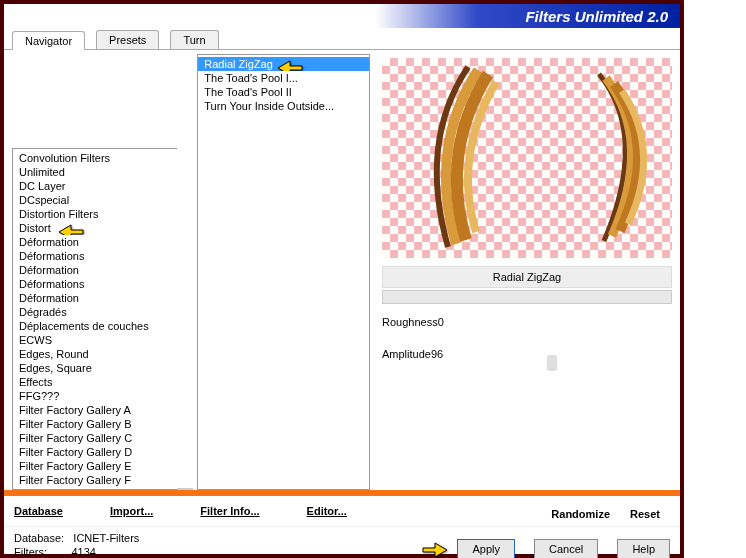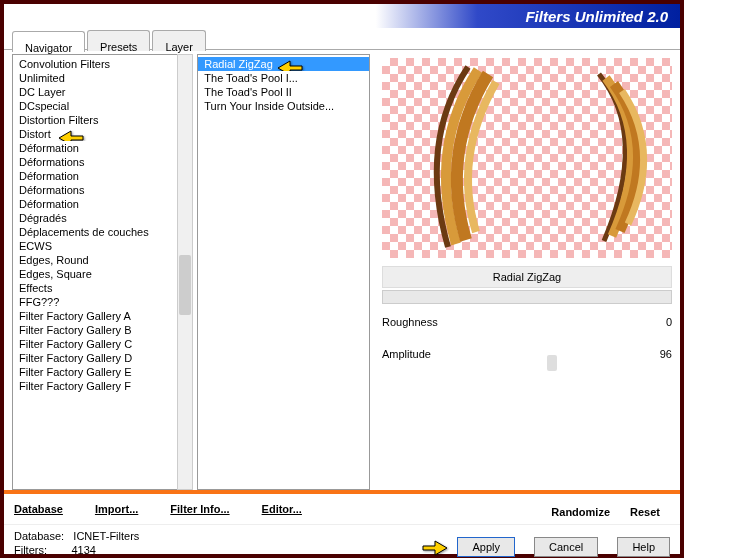--- a/index.html
+++ b/index.html
@@ -1,73 +1,73 @@
 <!DOCTYPE html>
 <html><head>
 <meta charset="utf-8">
 <style>
 * { box-sizing: border-box; margin: 0; padding: 0; }
 body { font-family: Tahoma, Arial, sans-serif; font-size: 11px; background: #fff; }
 .frame { width: 684px; height: 558px; border: 4px solid #4a0000; background: #fff; position: relative; }
 .titlebar { height: 24px; background: linear-gradient(to right, #fff 0%, #fff 55%, #3049c8 70%, #0020a0 100%); display: flex; justify-content: flex-end; align-items: center; padding-right: 12px; }
 .titlebar-text { font-family: Arial, sans-serif; font-size: 15px; font-weight: bold; font-style: italic; color: #fff; }
 .tabs { display: flex; padding: 2px 0 0 8px; border-bottom: 1px solid #aaa; height: 22px; }
-.tab { padding: 10px 12px; border: 1px solid #aaa; border-bottom: none; margin-right: 2px; background: #f0f0f0; border-radius: 3px 3px 0 0; cursor: pointer; font-size: 11px; }
+.tab { padding: 3px 12px; border: 1px solid #aaa; border-bottom: none; margin-right: 11px; background: #f0f0f0; border-radius: 3px 3px 0 0; cursor: pointer; font-size: 11px; }
 .tab.active { background: #fff; position: relative; top: 1px; }
 .main { display: flex; height: 440px; padding: 4px 8px 0 8px; gap: 4px; }
 .col1 { width: 210px; display: flex; flex-direction: column; }
 .col2 { width: 200px; display: flex; flex-direction: column; }
 .col3 { flex: 1; display: flex; flex-direction: column; padding-left: 8px; }
 .listbox { flex: 1; border: 1px solid #999; border-right: none; overflow-y: auto; background: #fff; padding: 2px 0; }
 .listbox2 { flex: 1; border: 1px solid #999; overflow-y: auto; background: #fff; padding: 2px 0; }
-.scrollwrap { position: relative; flex: 1; display: flex; }
+.scrollwrap { position: relative; flex: 1; display: flex; align-items: flex-end; }
 .scrollbar { width: 16px; background: #f0f0f0; border: 1px solid #ccc; position: relative; }
 .scrollthumb { position: absolute; left: 1px; right: 1px; top: 200px; height: 60px; background: #cdcdcd; border-radius: 2px; }
 .list-item { padding: 1px 6px; cursor: pointer; white-space: nowrap; overflow: hidden; position: relative; }
 .list-item.selected { background: #3399ff; color: #fff; }
-.bottombar { display: flex; padding: 6px 10px; border-top: 4px solid #f97316; align-items: center; gap: 32px; font-size: 11px; }
+.bottombar { display: flex; padding: 6px 10px; border-top: 6px solid #f97316; align-items: center; gap: 47px; font-size: 11px; }
 .bottombar .link { text-decoration: underline; cursor: pointer; font-weight: bold; }
 .statusbar { padding: 4px 10px 6px 10px; font-size: 11px; display: flex; justify-content: space-between; align-items: flex-end; border-top: 1px solid #eee; }
 .statusleft { line-height: 14px; }
 .btn { padding: 3px 14px; border: 1px solid #888; background: #e8e8e8; cursor: pointer; font-size: 11px; margin-left: 16px; }
 .btn.primary { border: 1px solid #2266cc; }
 .preview { width: 290px; height: 200px; background: #fff; position: relative; overflow: hidden; margin: 4px auto 8px auto; }
 .checker { position: absolute; inset: 0; background-image:
   linear-gradient(45deg, #f5b7b7 25%, transparent 25%),
   linear-gradient(-45deg, #f5b7b7 25%, transparent 25%),
   linear-gradient(45deg, transparent 75%, #f5b7b7 75%),
   linear-gradient(-45deg, transparent 75%, #f5b7b7 75%);
   background-size: 16px 16px;
   background-position: 0 0, 0 8px, 8px -8px, -8px 0;
 }
 .swirl { position: absolute; }
 .swirl svg { display: block; }
 .filter-label { text-align: center; background: #eee; padding: 4px; border: 1px solid #ddd; font-size: 11px; }
 .progress { height: 14px; background: #e8e8e8; border: 1px solid #ccc; margin: 2px 0 8px 0; }
-.param-row { display: flex; justify-content: space-between; align-items: center; height: 20px; font-size: 11px; position: relative; }
+.param-row { display: flex; align-items: center; height: 20px; font-size: 11px; position: relative; }
 .param-track { position: absolute; left: 70px; right: 30px; height: 2px; background: transparent; }
 .param-thumb { position: absolute; width: 10px; height: 16px; background: rgba(200,200,200,0.6); border-radius: 2px; top: 2px; }
 .randreset { display: flex; justify-content: flex-end; gap: 20px; padding: 6px 10px 0 0; font-weight: bold; font-size: 11px; }
 .pointer { position: absolute; width: 28px; height: 22px; pointer-events: none; z-index: 10; }
 .pointer svg { width: 100%; height: 100%; filter: drop-shadow(1px 1px 1px rgba(0,0,0,0.4)); }
 .spacer { flex: 1; }
 </style>
 </head>
 <body>
 
 <div class="frame">
 
   <div class="titlebar">
     <span class="titlebar-text">Filters Unlimited 2.0</span>
   </div>
 
   <div class="tabs">
     <div class="tab active">Navigator</div>
     <div class="tab">Presets</div>
-    <div class="tab">Layer</div>
+    <div class="tab">Turn</div>
   </div>
 
   <div class="main">
 
     <div class="col1">
       <div class="scrollwrap">
         <div class="listbox" id="cat-list">
             <div class="list-item">Convolution Filters</div>
             <div class="list-item">Unlimited</div>
             <div class="list-item">DC Layer</div>

